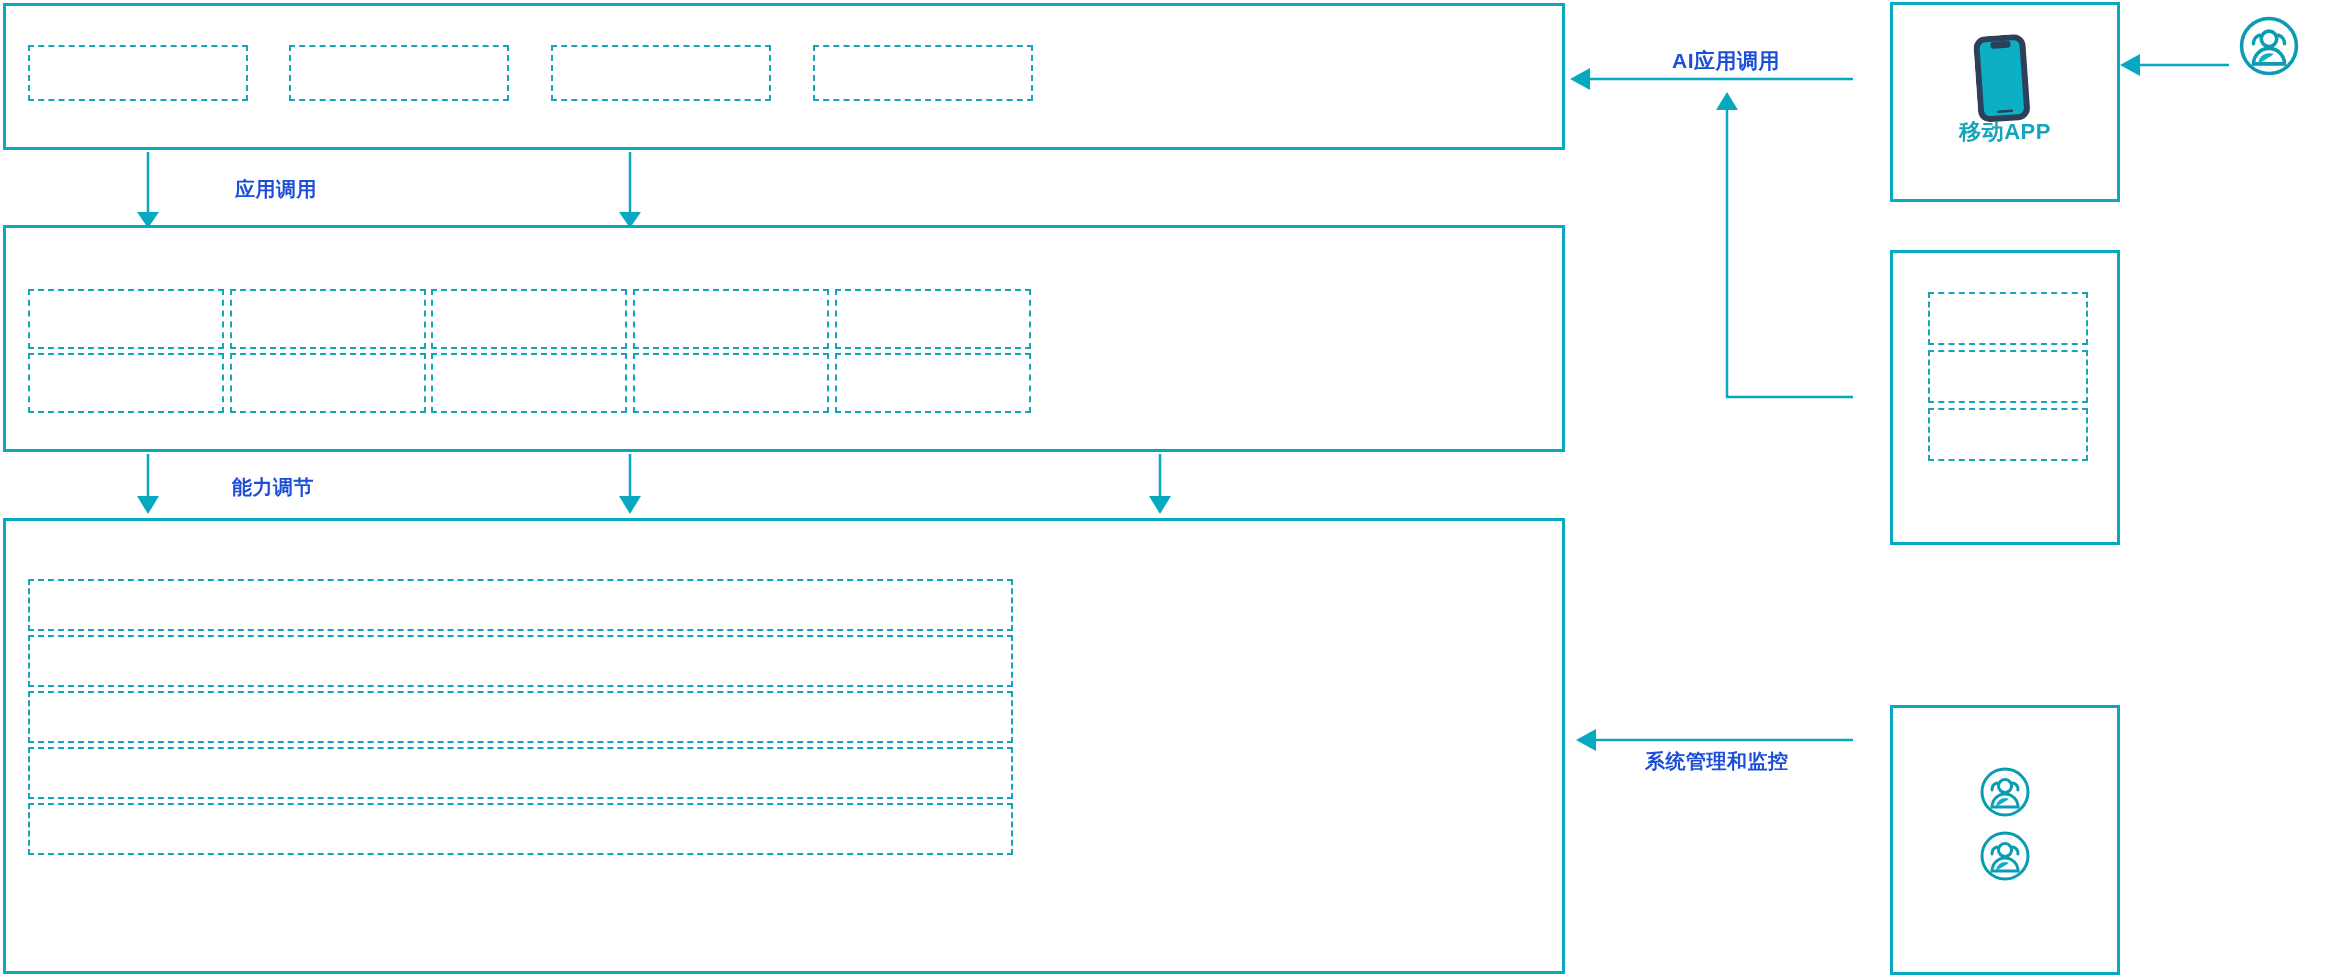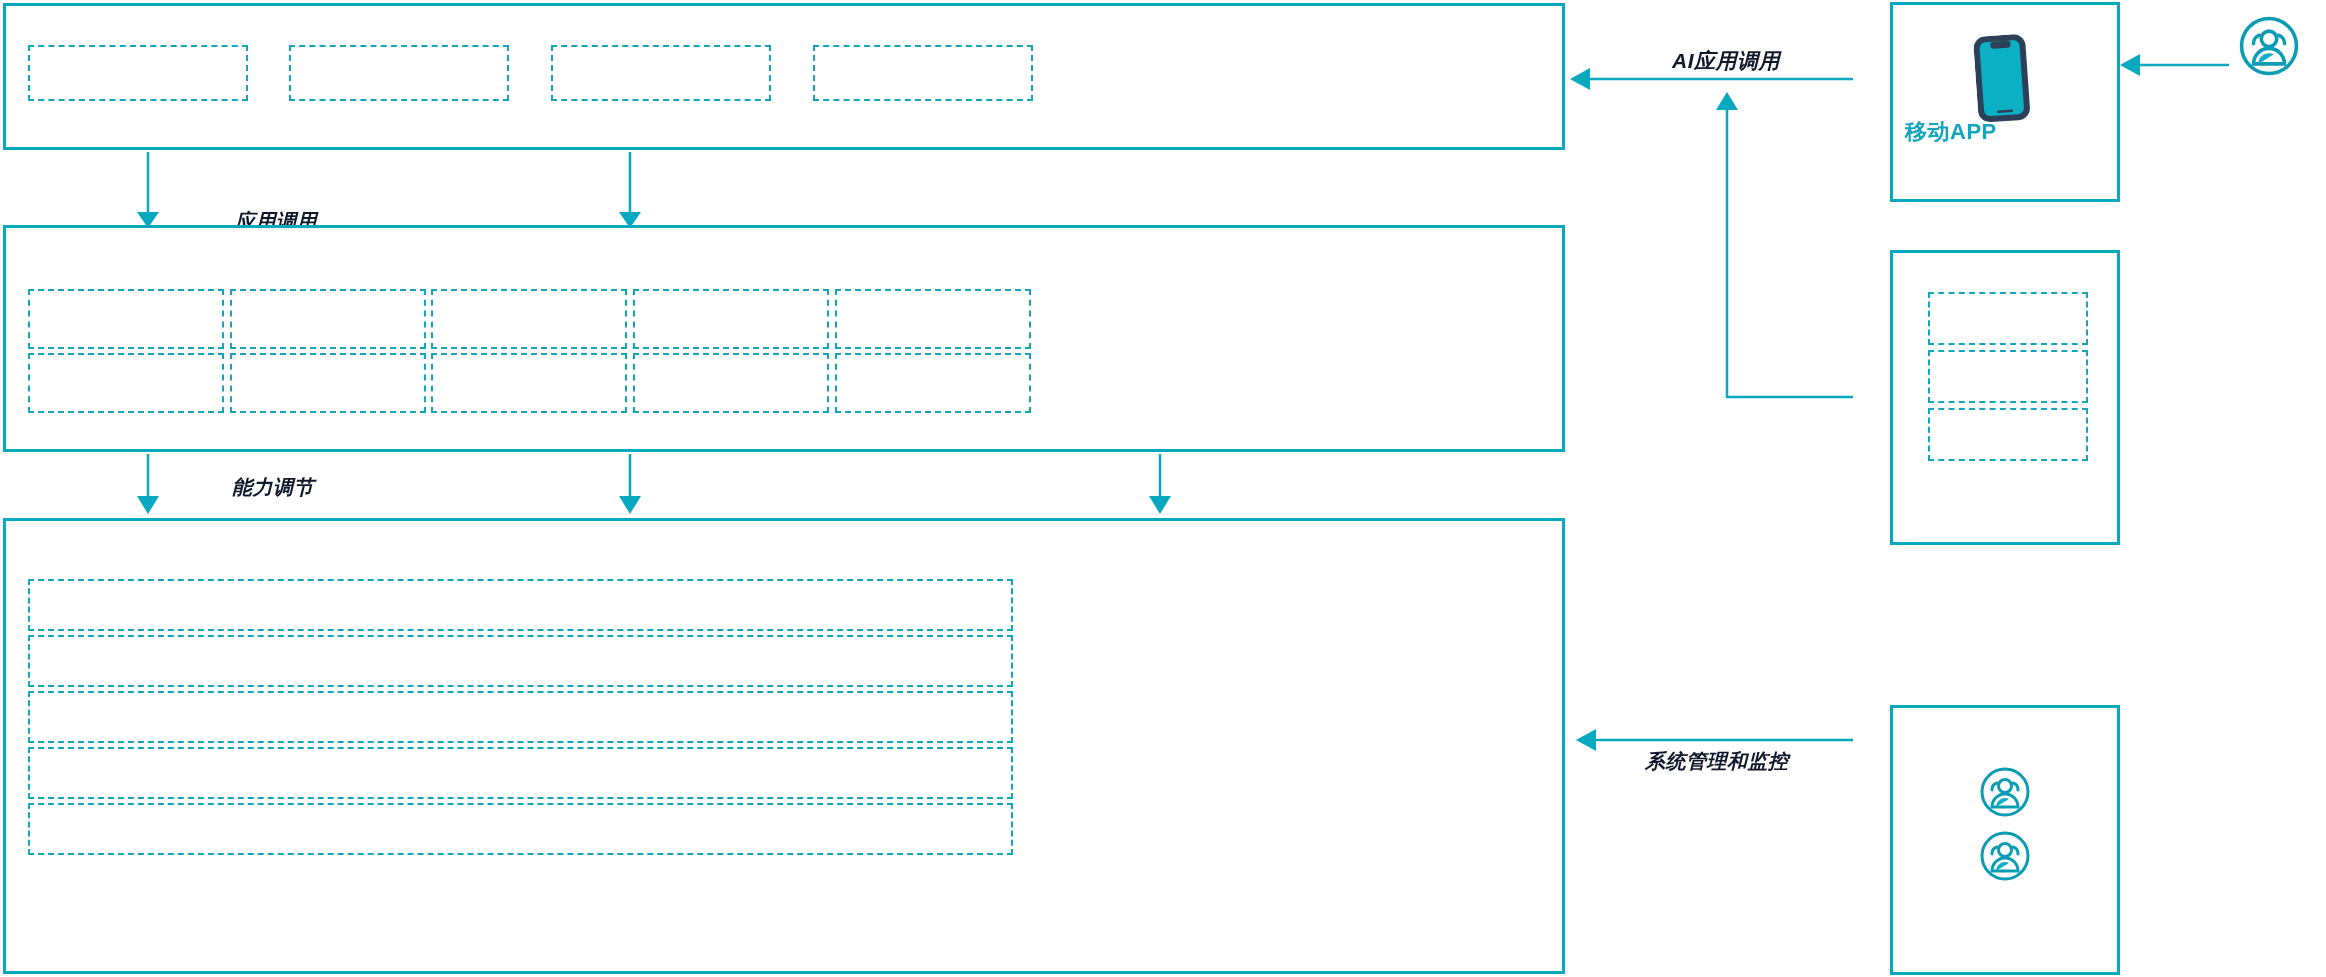--- a/index.html
+++ b/index.html
@@ -69,46 +69,46 @@
   #panel-channels { left: 1890px; top: 250px; width: 230px; height: 295px; }
   #panel-ops      { left: 1890px; top: 705px; width: 230px; height: 270px; }
 
   #panel-channels .cell { left: 35px; width: 160px; height: 53px; }
   .chan-row-0 { top: 39px; }
   .chan-row-1 { top: 97px; }
   .chan-row-2 { top: 155px; }
 
   .panel-caption {
     position: absolute;
-    left: 12px; right: 0;
+    left: 0; right: 0;
+    text-align: center;
     color: #13a5bb;
     font-size: 22px;
     font-weight: bold;
     letter-spacing: 0.5px;
   }
   #panel-mobile .panel-caption { top: 112px; }
 
   .phone-icon {
     position: absolute;
     left: 50%;
     top: 30px;
     transform: translateX(-50%) rotate(-4deg);
   }
 
   
   .conn-label {
     position: absolute;
-    color: #0f172a;
+    color: #1d4ed8;
     font-size: 20px;
     font-weight: bold;
     white-space: nowrap;
     letter-spacing: 0.5px;
-    font-style: italic;
-  }
-  #label-app-call { left: 235px; top: 176px; margin-top: 32px; }
+  }
+  #label-app-call { left: 235px; top: 176px; }
   #label-cap-call { left: 232px; top: 474px; }
   #label-ai-call  { left: 1672px; top: 47px; font-size: 21px; }
   #label-sysmon   { left: 1645px; top: 748px; font-size: 20px; }
 
   
   #wires {
     position: absolute;
     left: 0; top: 0;
     width: 2326px; height: 977px;
     pointer-events: none;

